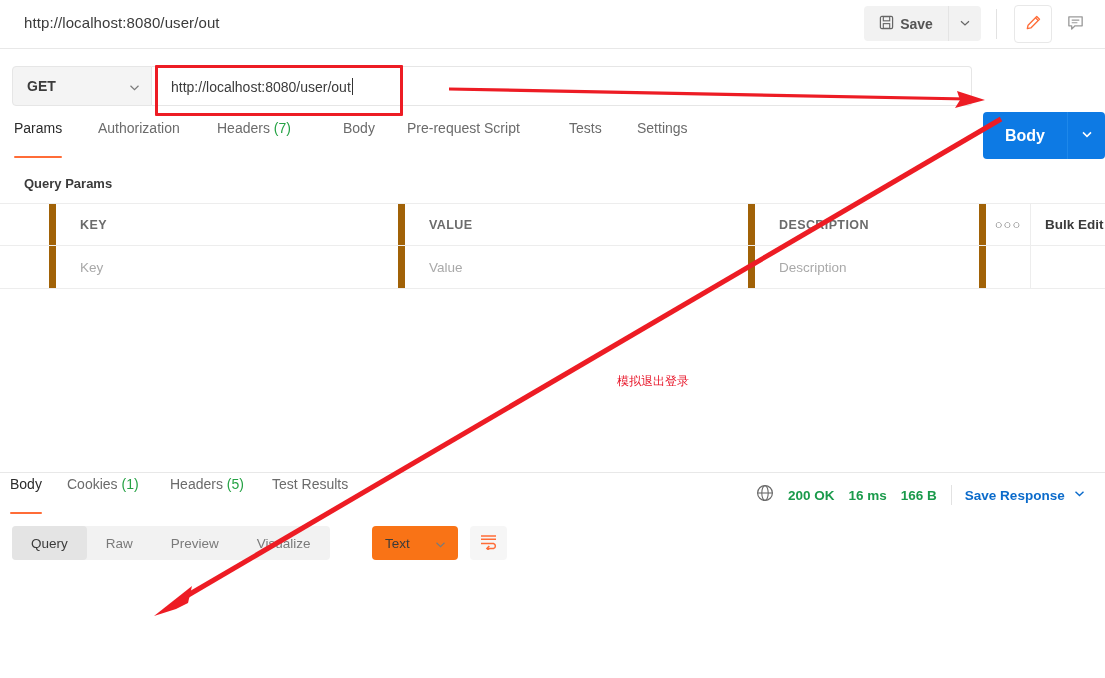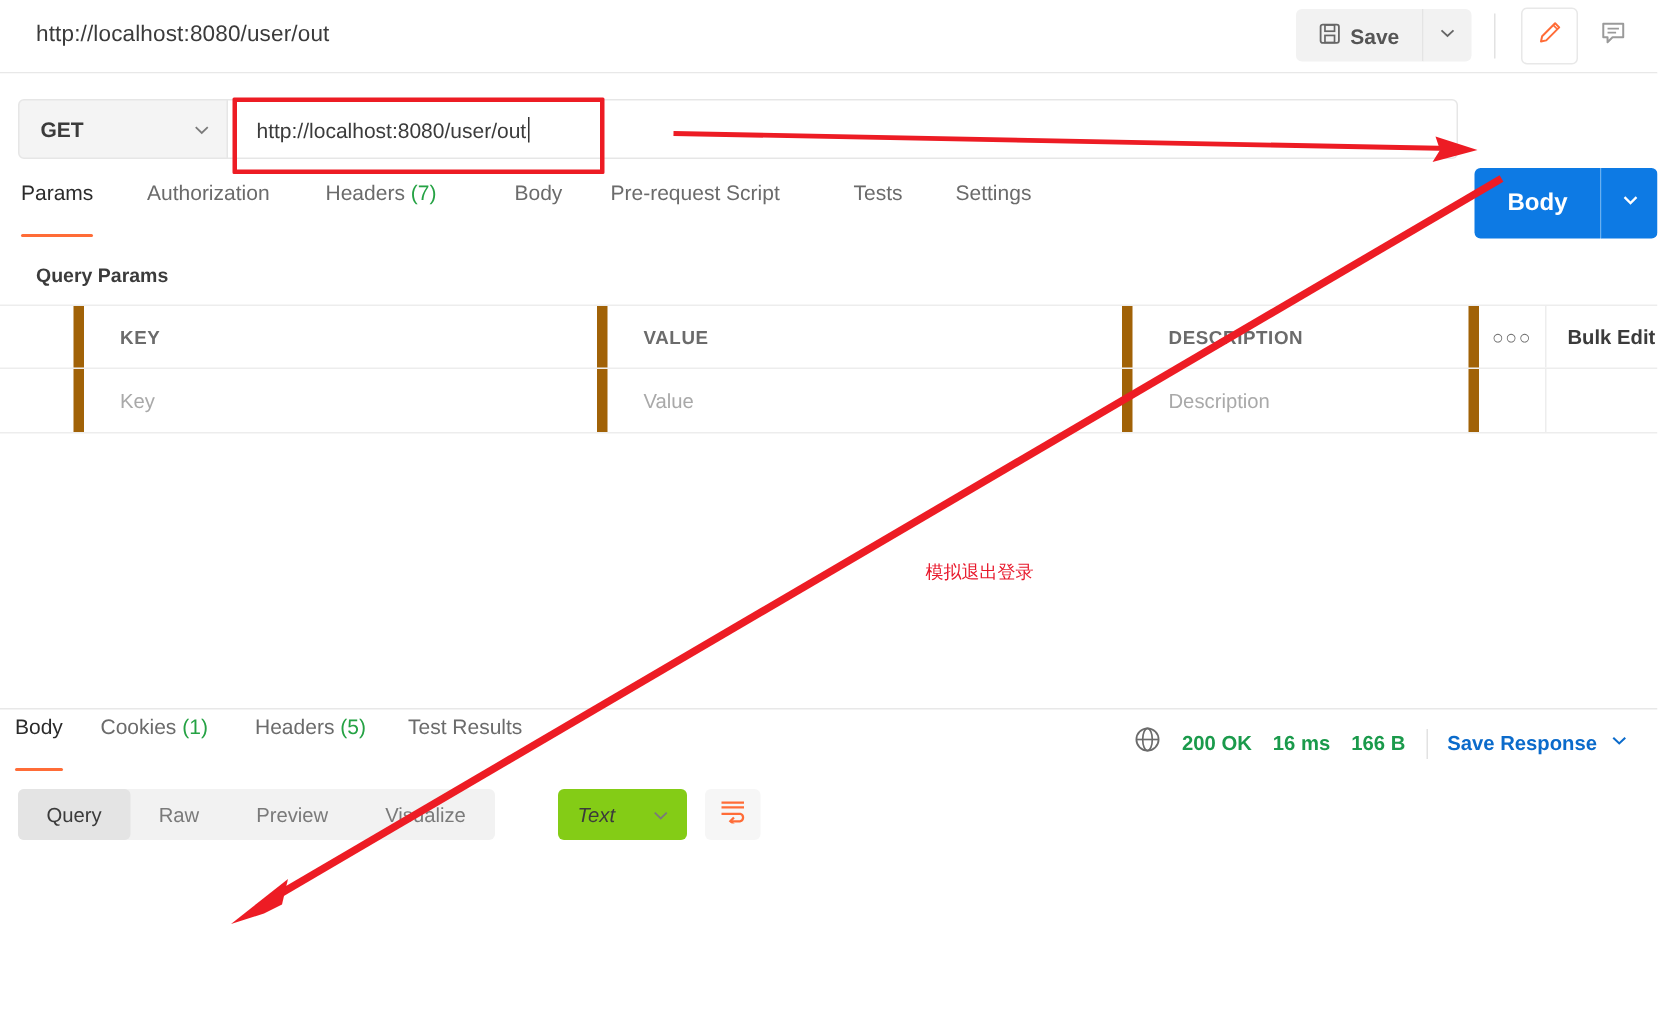--- a/index.html
+++ b/index.html
@@ -124,22 +124,22 @@
   .seg {
     position:absolute; left:12px; top:6px; height:34px; background:#f2f2f2; border-radius:4px;
     display:flex; align-items:center;
   }
   .seg-item {
     height:34px; padding:0 19px; display:flex; align-items:center;
     font-size:13.5px; color:#7a7a7a; cursor:pointer; border-radius:4px;
   }
   .seg-item.active { background:#e4e4e4; color:#3b3b3b; }
   .fmt-box {
-    position:absolute; left:372px; top:6px; width:86px; height:34px; background:#84cc16;
-    border-radius:4px; display:flex; align-items:center; cursor:pointer;font-style:italic;
+    position:absolute; left:372px; top:6px; width:86px; height:34px; background:#f97316;
+    border-radius:4px; display:flex; align-items:center; cursor:pointer;
   }
   .fmt-label { margin-left:13px; font-size:13.5px; color:#3b3b3b; }
   .wrap-box {
     position:absolute; left:470px; top:6px; width:37px; height:34px; background:#f6f6f6;
     border-radius:4px; display:flex; align-items:center; justify-content:center; cursor:pointer;
   }
 
   
   .body-pane { position:absolute; left:0; top:572px; width:1105px; height:106px; background:#fff; }
 

